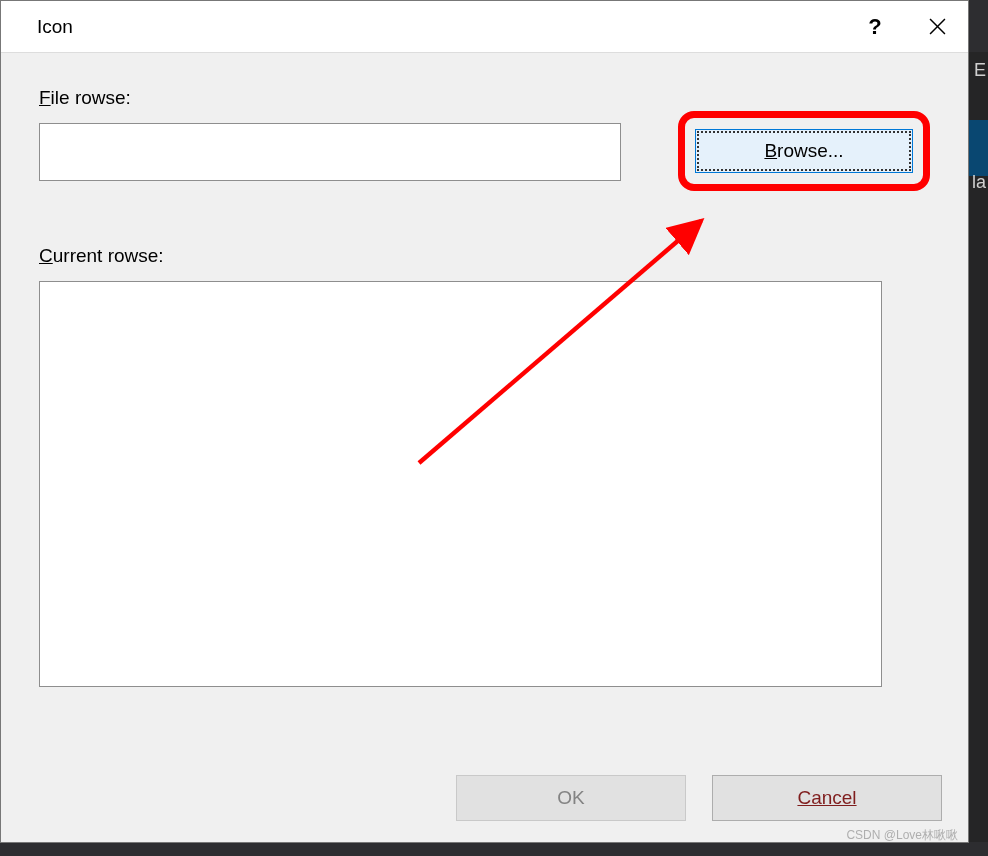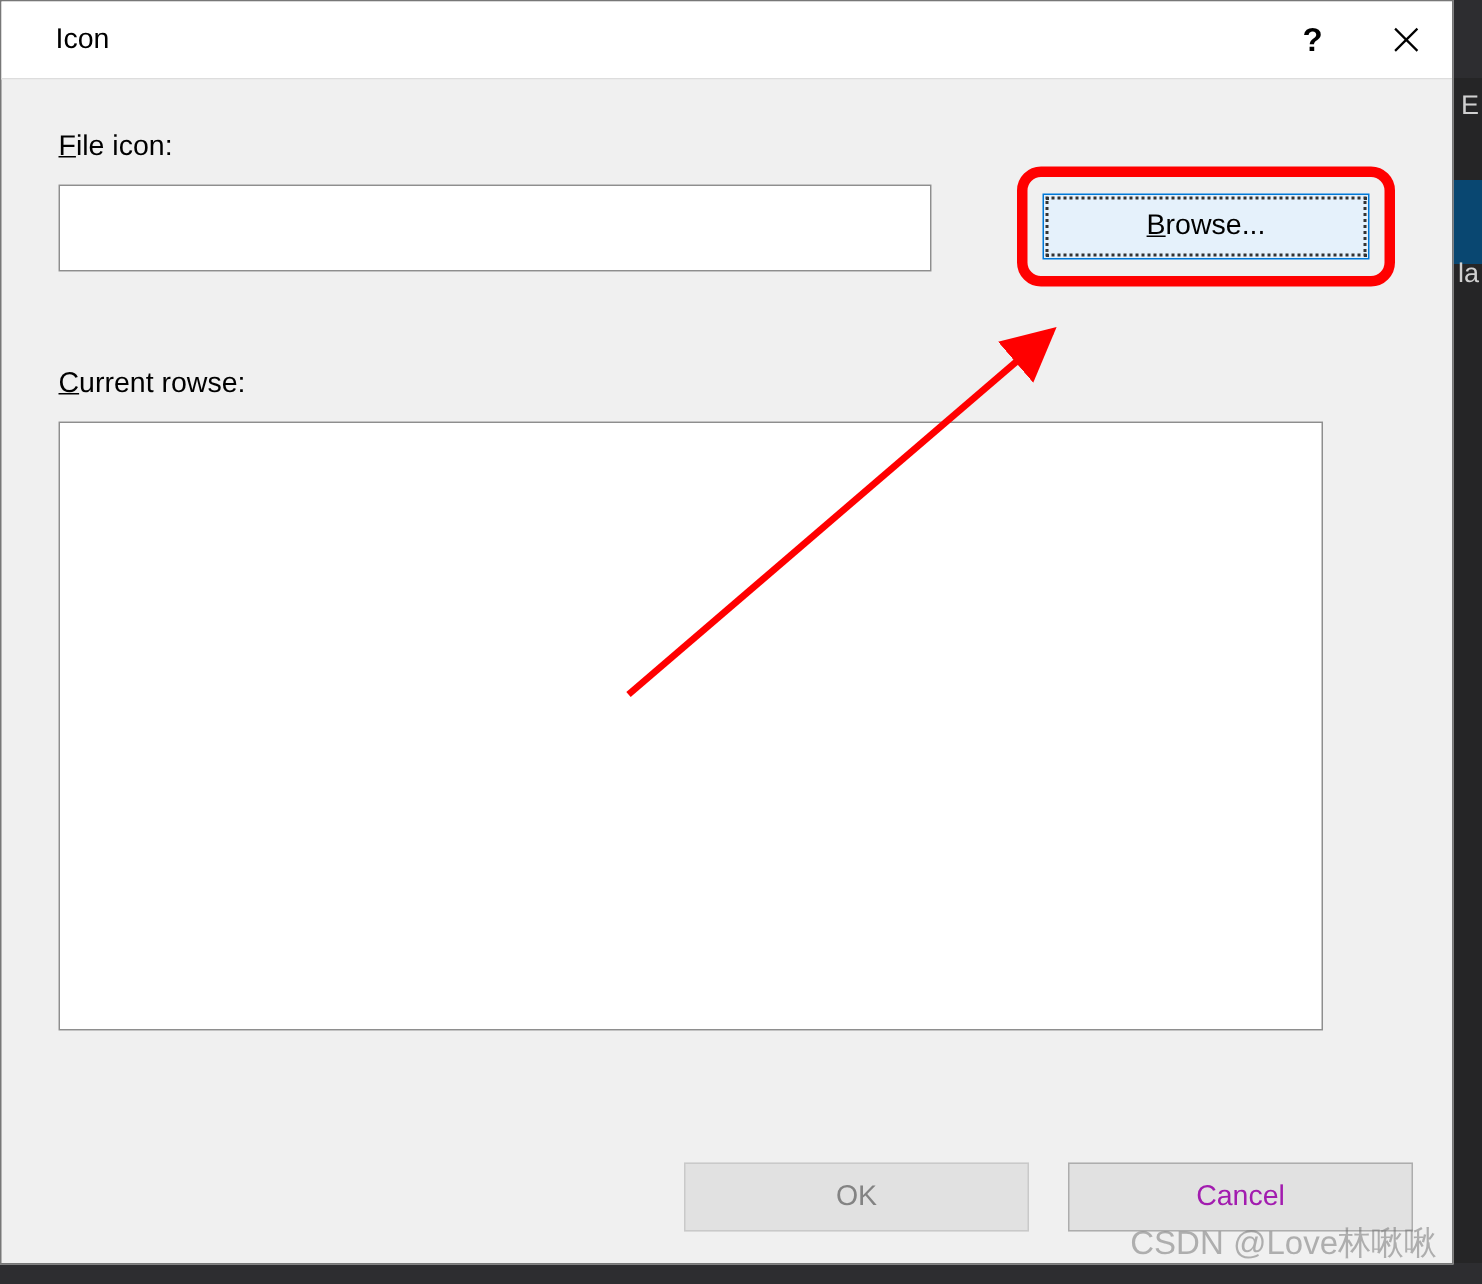--- a/index.html
+++ b/index.html
@@ -140,21 +140,22 @@
       cursor: pointer;
     }
     .ok-btn {
       background: #e1e1e1;
       color: #838383;
       border-color: #c9c9c9;
       cursor: default;
     }
     .cancel-btn {
       background: #e1e1e1;
-      color: #a21caf;
+      color: #7f1d1d;
+      text-decoration: underline;
     }
     .bg-panel {
       position: absolute;
       right: 0;
       top: 52px;
       width: 19px;
       height: 790px;
       background: #252526;
     }
     .bg-blue {
@@ -168,21 +169,21 @@
     .bg-letter {
       position: absolute;
       color: #d0d0d0;
       font-size: 18px;
       right: 2px;
     }
     .watermark {
       position: absolute;
       bottom: 12px;
       right: 30px;
-      font-size: 22px;
+      font-size: 12px;
       color: rgba(120,120,120,0.55);
       font-family: "Segoe UI", sans-serif;
     }
   </style>
 </head>
 <body>
 
 <div class="bg-panel"></div>
 <div class="bg-blue"></div>
 <div class="bg-letter" style="top:60px">E</div>
@@ -195,21 +196,21 @@
     <button class="title-btn close">
       <svg viewBox="0 0 16 16">
         <line x1="1" y1="1" x2="15" y2="15" stroke="#000" stroke-width="1.4"></line>
         <line x1="15" y1="1" x2="1" y2="15" stroke="#000" stroke-width="1.4"></line>
       </svg>
     </button>
   </div>
 
   <div class="content">
     <label class="field-label">
-      <span class="underline">F</span><span>ile icon:</span>
+      <span class="underline">F</span><span>ile rowse:</span>
     </label>
     <div class="file-row">
       <input class="file-input" type="text" value="" style="">
       <div class="browse-highlight">
         <button class="browse-btn">
           <span class="underline">B</span><span>rowse...</span>
         </button>
       </div>
     </div>
 

